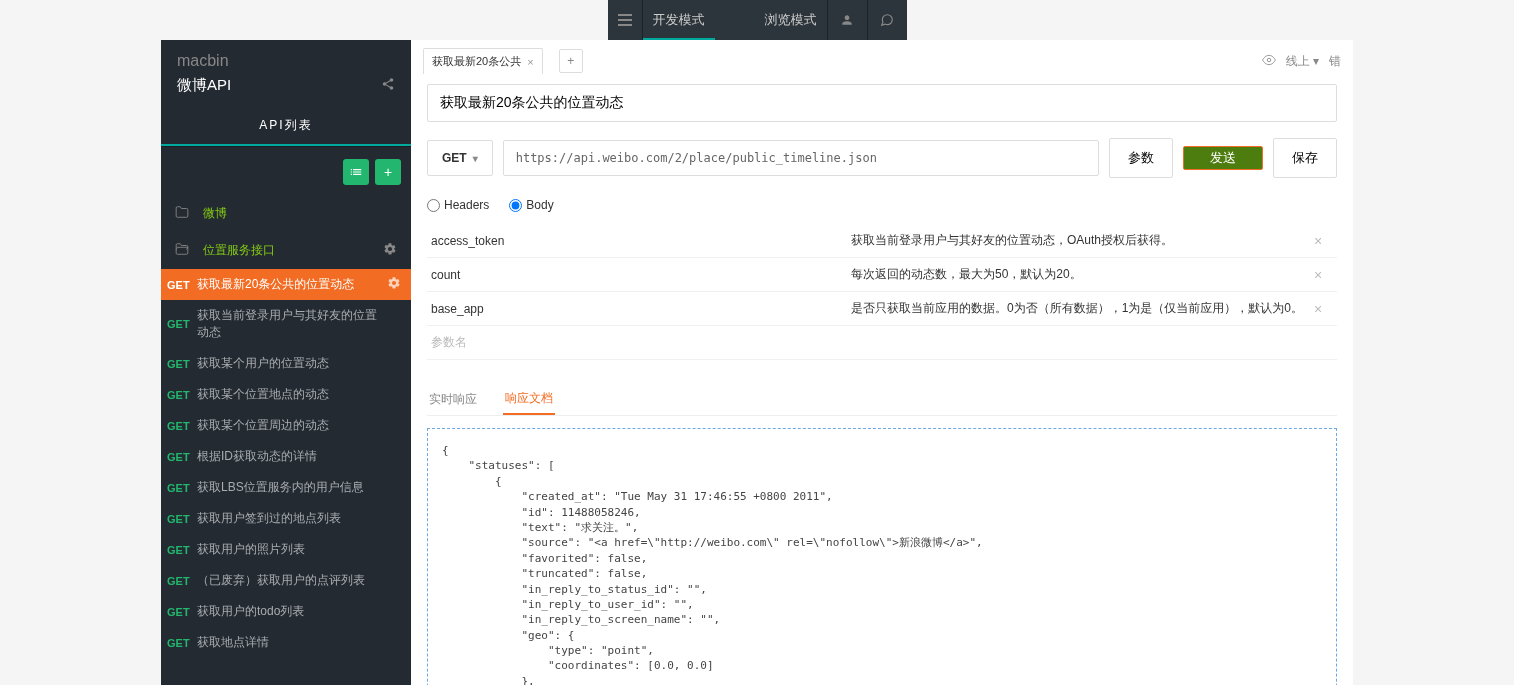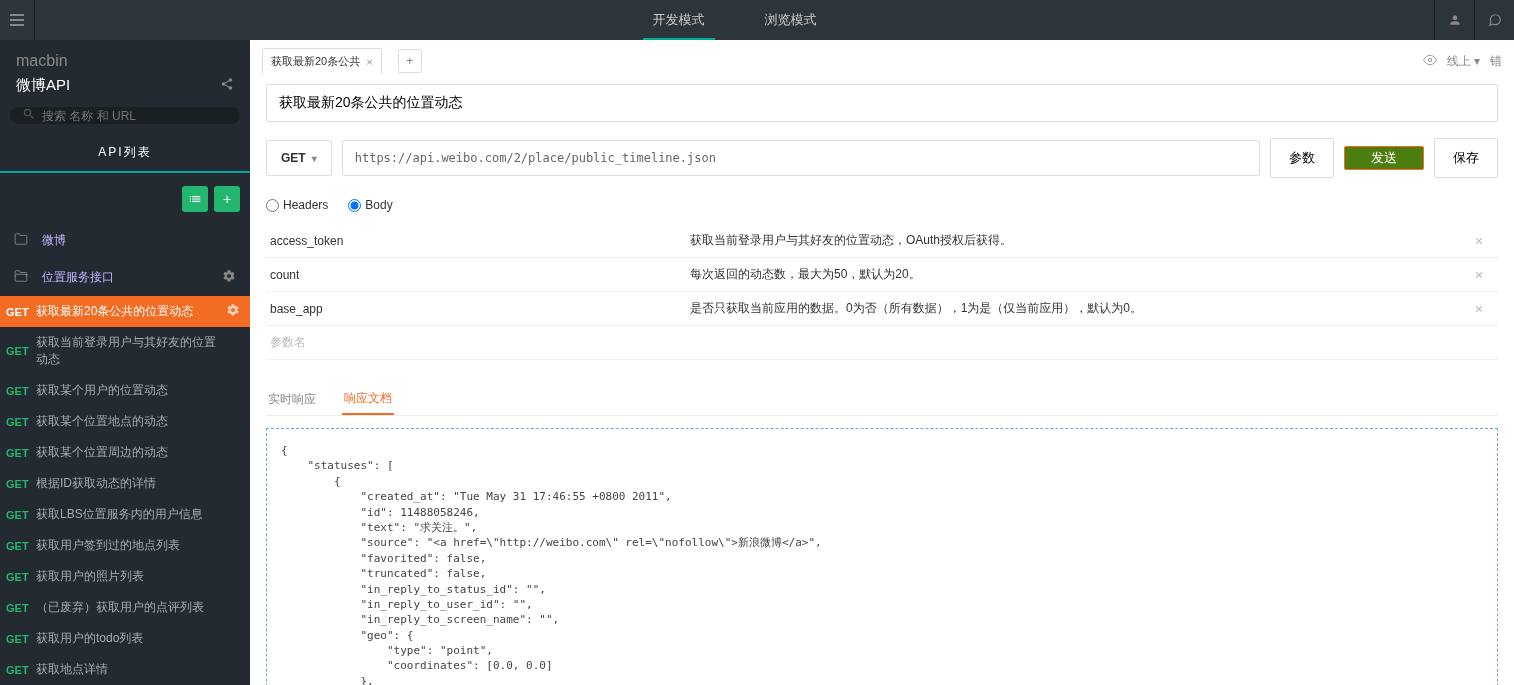--- a/index.html
+++ b/index.html
@@ -1,17 +1,17 @@
 <!DOCTYPE html>
 <html><head>
 <meta charset="utf-8">
 <style>
 * { margin: 0; padding: 0; box-sizing: border-box; }
 body { font-family: "Microsoft YaHei", Arial, sans-serif; font-size: 12px; color: #333; background: #f5f5f5; overflow: hidden; }
-.app { display: flex; flex-direction: column; height: 685px; width: 1514px; }
+.app { display: flex; flex-direction: column; height: 685px; width: 1514px; align-items: center; }
 .topbar { height: 40px; background: #2d353c; display: flex; align-items: center; color: #aaa; }
 .menu-btn { width: 35px; height: 40px; display: flex; align-items: center; justify-content: center; cursor: pointer; border-right: 1px solid #1a2229; }
 .menu-icon { width: 14px; height: 12px; display: flex; flex-direction: column; justify-content: space-between; }
 .menu-icon span { height: 2px; background: #888; }
 .topbar-tabs { flex: 1; display: flex; justify-content: center; gap: 40px; }
 .topbar-tab { padding: 0 10px; height: 40px; line-height: 40px; color: #ccc; cursor: pointer; font-size: 13px; position: relative; }
 .topbar-tab.active::after { content: ""; position: absolute; bottom: 0; left: 0; right: 0; height: 2px; background: #00a99d; }
 .topbar-right { display: flex; }
 .topbar-icon { width: 40px; height: 40px; display: flex; align-items: center; justify-content: center; cursor: pointer; color: #888; border-left: 1px solid #1a2229; }
 .main { flex: 1; display: flex; overflow: hidden; }
@@ -22,21 +22,21 @@
 .project-title { color: #fff; font-size: 15px; }
 .share-icon { color: #888; cursor: pointer; }
 .search-box { margin: 0 10px 10px; background: #1a1f24; border-radius: 20px; height: 32px; display: flex; align-items: center; padding: 0 12px; }
 .search-box input { flex: 1; background: none; border: none; color: #888; outline: none; font-size: 12px; }
 .search-icon { color: #555; margin-right: 6px; }
 .sidebar-tabs { display: flex; border-bottom: 1px solid #1a1f24; margin-bottom: 8px; }
 .sidebar-tab { flex: 1; text-align: center; padding: 10px 0; font-size: 12px; cursor: pointer; color: #888; letter-spacing: 2px; }
 .sidebar-tab.active { color: #fff; border-bottom: 2px solid #00a99d; }
 .sidebar-actions { display: flex; justify-content: flex-end; padding: 4px 10px 10px; gap: 6px; }
 .action-btn { width: 26px; height: 26px; background: #22b66e; border-radius: 3px; display: flex; align-items: center; justify-content: center; color: #fff; cursor: pointer; font-size: 14px; }
-.tree-item { display: flex; align-items: center; padding: 10px 14px; cursor: pointer; color: #c4b5fd; }
+.tree-item { display: flex; align-items: center; padding: 10px 14px; cursor: pointer; color: #84cc16; }
 .tree-icon { width: 18px; margin-right: 10px; color: #888; }
 .tree-item.settings-icon { justify-content: space-between; }
 .gear { color: #888; }
 .api-item { display: flex; align-items: center; padding: 7px 10px 7px 6px; cursor: pointer; font-size: 12px; }
 .api-item .method { color: #22b66e; font-weight: bold; width: 30px; font-size: 11px; }
 .api-item .label { color: #a8acb1; flex: 1; }
 .api-item.active { background: #f26c23; }
 .api-item.active .label { color: #fff; }
 .api-item.active .method { color: #fff; }
 .api-item .gear { opacity: 0; }
@@ -108,28 +108,20 @@
         <div class="username">macbin</div>
       </div>
       <div class="project-row">
         <div class="project-title">微博API</div>
         <div class="share-icon">
           <svg viewBox="0 0 24 24" fill="currentColor">
               <path d="M18 16c-.8 0-1.5.3-2 .8l-7-4.1c.1-.2.1-.5.1-.7s0-.5-.1-.7l7-4.1c.5.5 1.2.8 2 .8 1.7 0 3-1.3 3-3s-1.3-3-3-3-3 1.3-3 3c0 .2 0 .5.1.7l-7 4.1c-.5-.5-1.2-.8-2-.8-1.7 0-3 1.3-3 3s1.3 3 3 3c.8 0 1.5-.3 2-.8l7 4.1c-.1.2-.1.5-.1.7 0 1.7 1.3 3 3 3s3-1.3 3-3-1.3-3-3-3z"></path>
             </svg>
         </div>
       </div>
-      <div class="search-box">
-        <span class="search-icon">
-          <svg viewBox="0 0 24 24" fill="currentColor">
-              <path d="M15.5 14h-.79l-.28-.27A6.471 6.471 0 0016 9.5 6.5 6.5 0 109.5 16c1.61 0 3.09-.59 4.23-1.57l.27.28v.79l5 4.99L20.49 19l-4.99-5zm-6 0C7.01 14 5 11.99 5 9.5S7.01 5 9.5 5 14 7.01 14 9.5 11.99 14 9.5 14z"></path>
-            </svg>
-        </span>
-        <input placeholder="搜索 名称 和 URL" style="">
-      </div>
       <div class="sidebar-tabs">
         <div class="sidebar-tab active">API列表</div>
       </div>
       <div class="sidebar-actions">
         <div class="action-btn">
           <svg viewBox="0 0 24 24" fill="currentColor">
               <path d="M3 13h2v-2H3v2zm0 4h2v-2H3v2zm0-8h2V7H3v2zm4 4h14v-2H7v2zm0 4h14v-2H7v2zM7 7v2h14V7H7z"></path>
             </svg>
         </div>
         <div class="action-btn">+</div>

